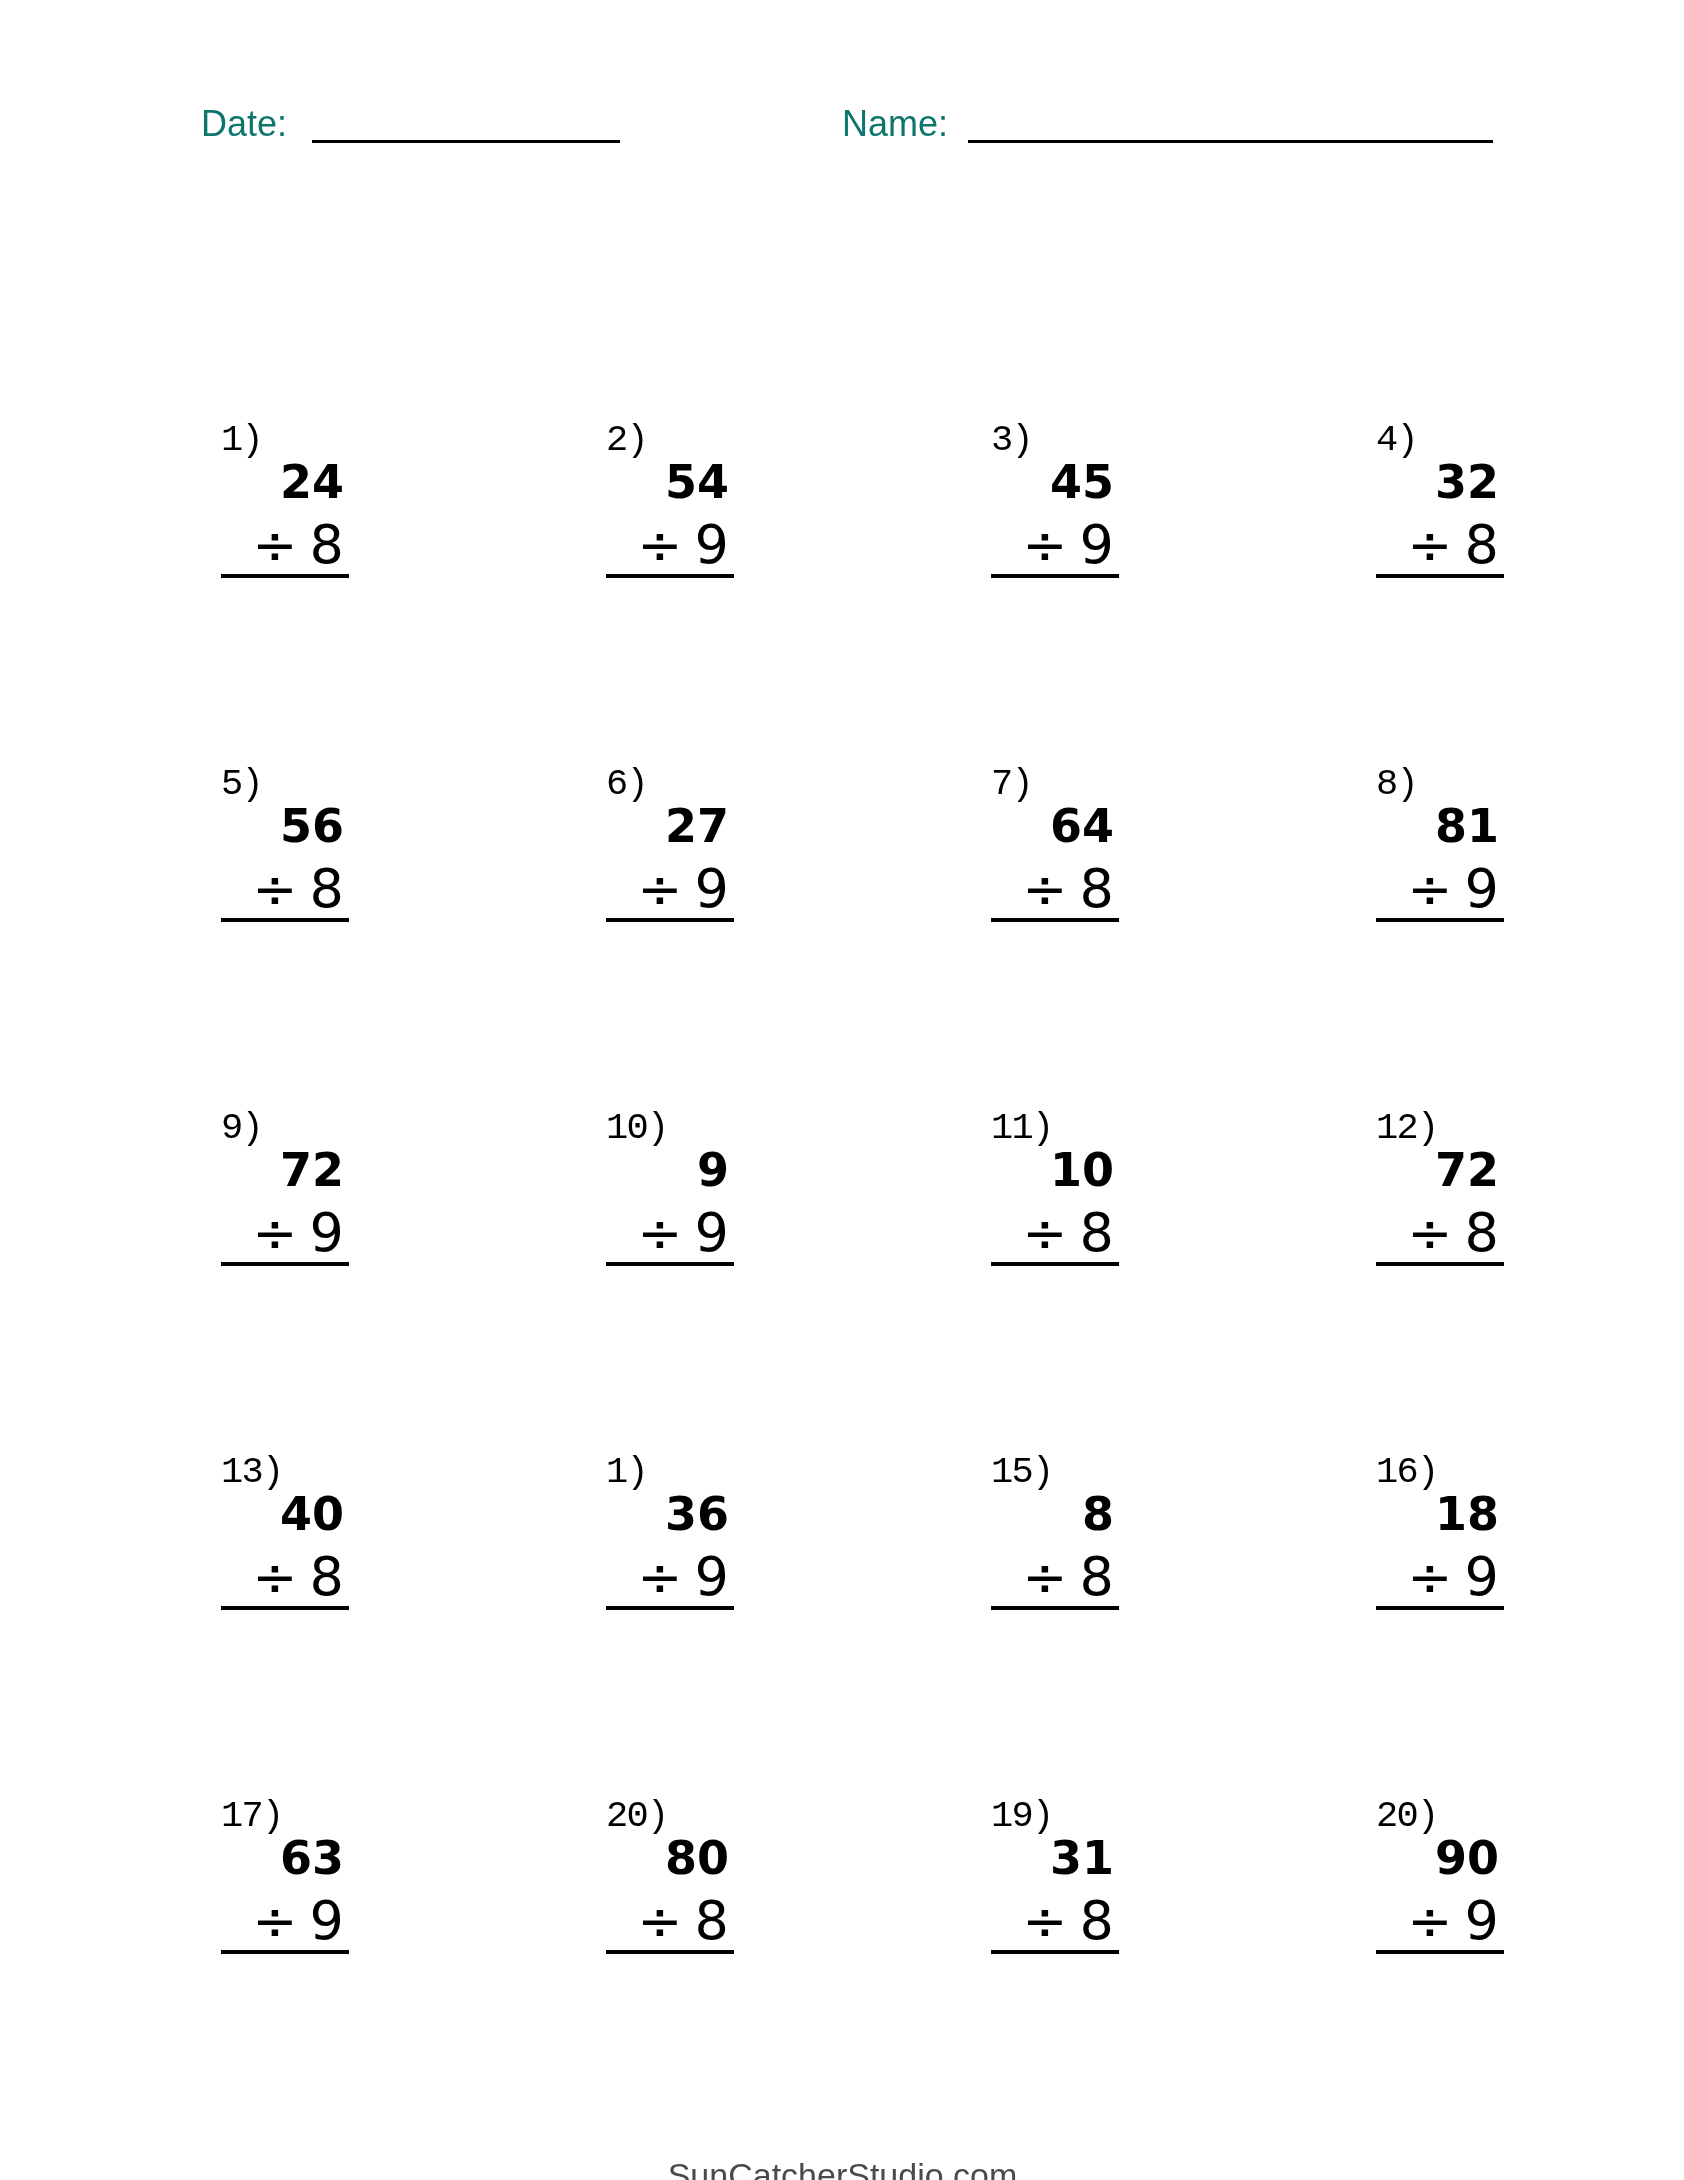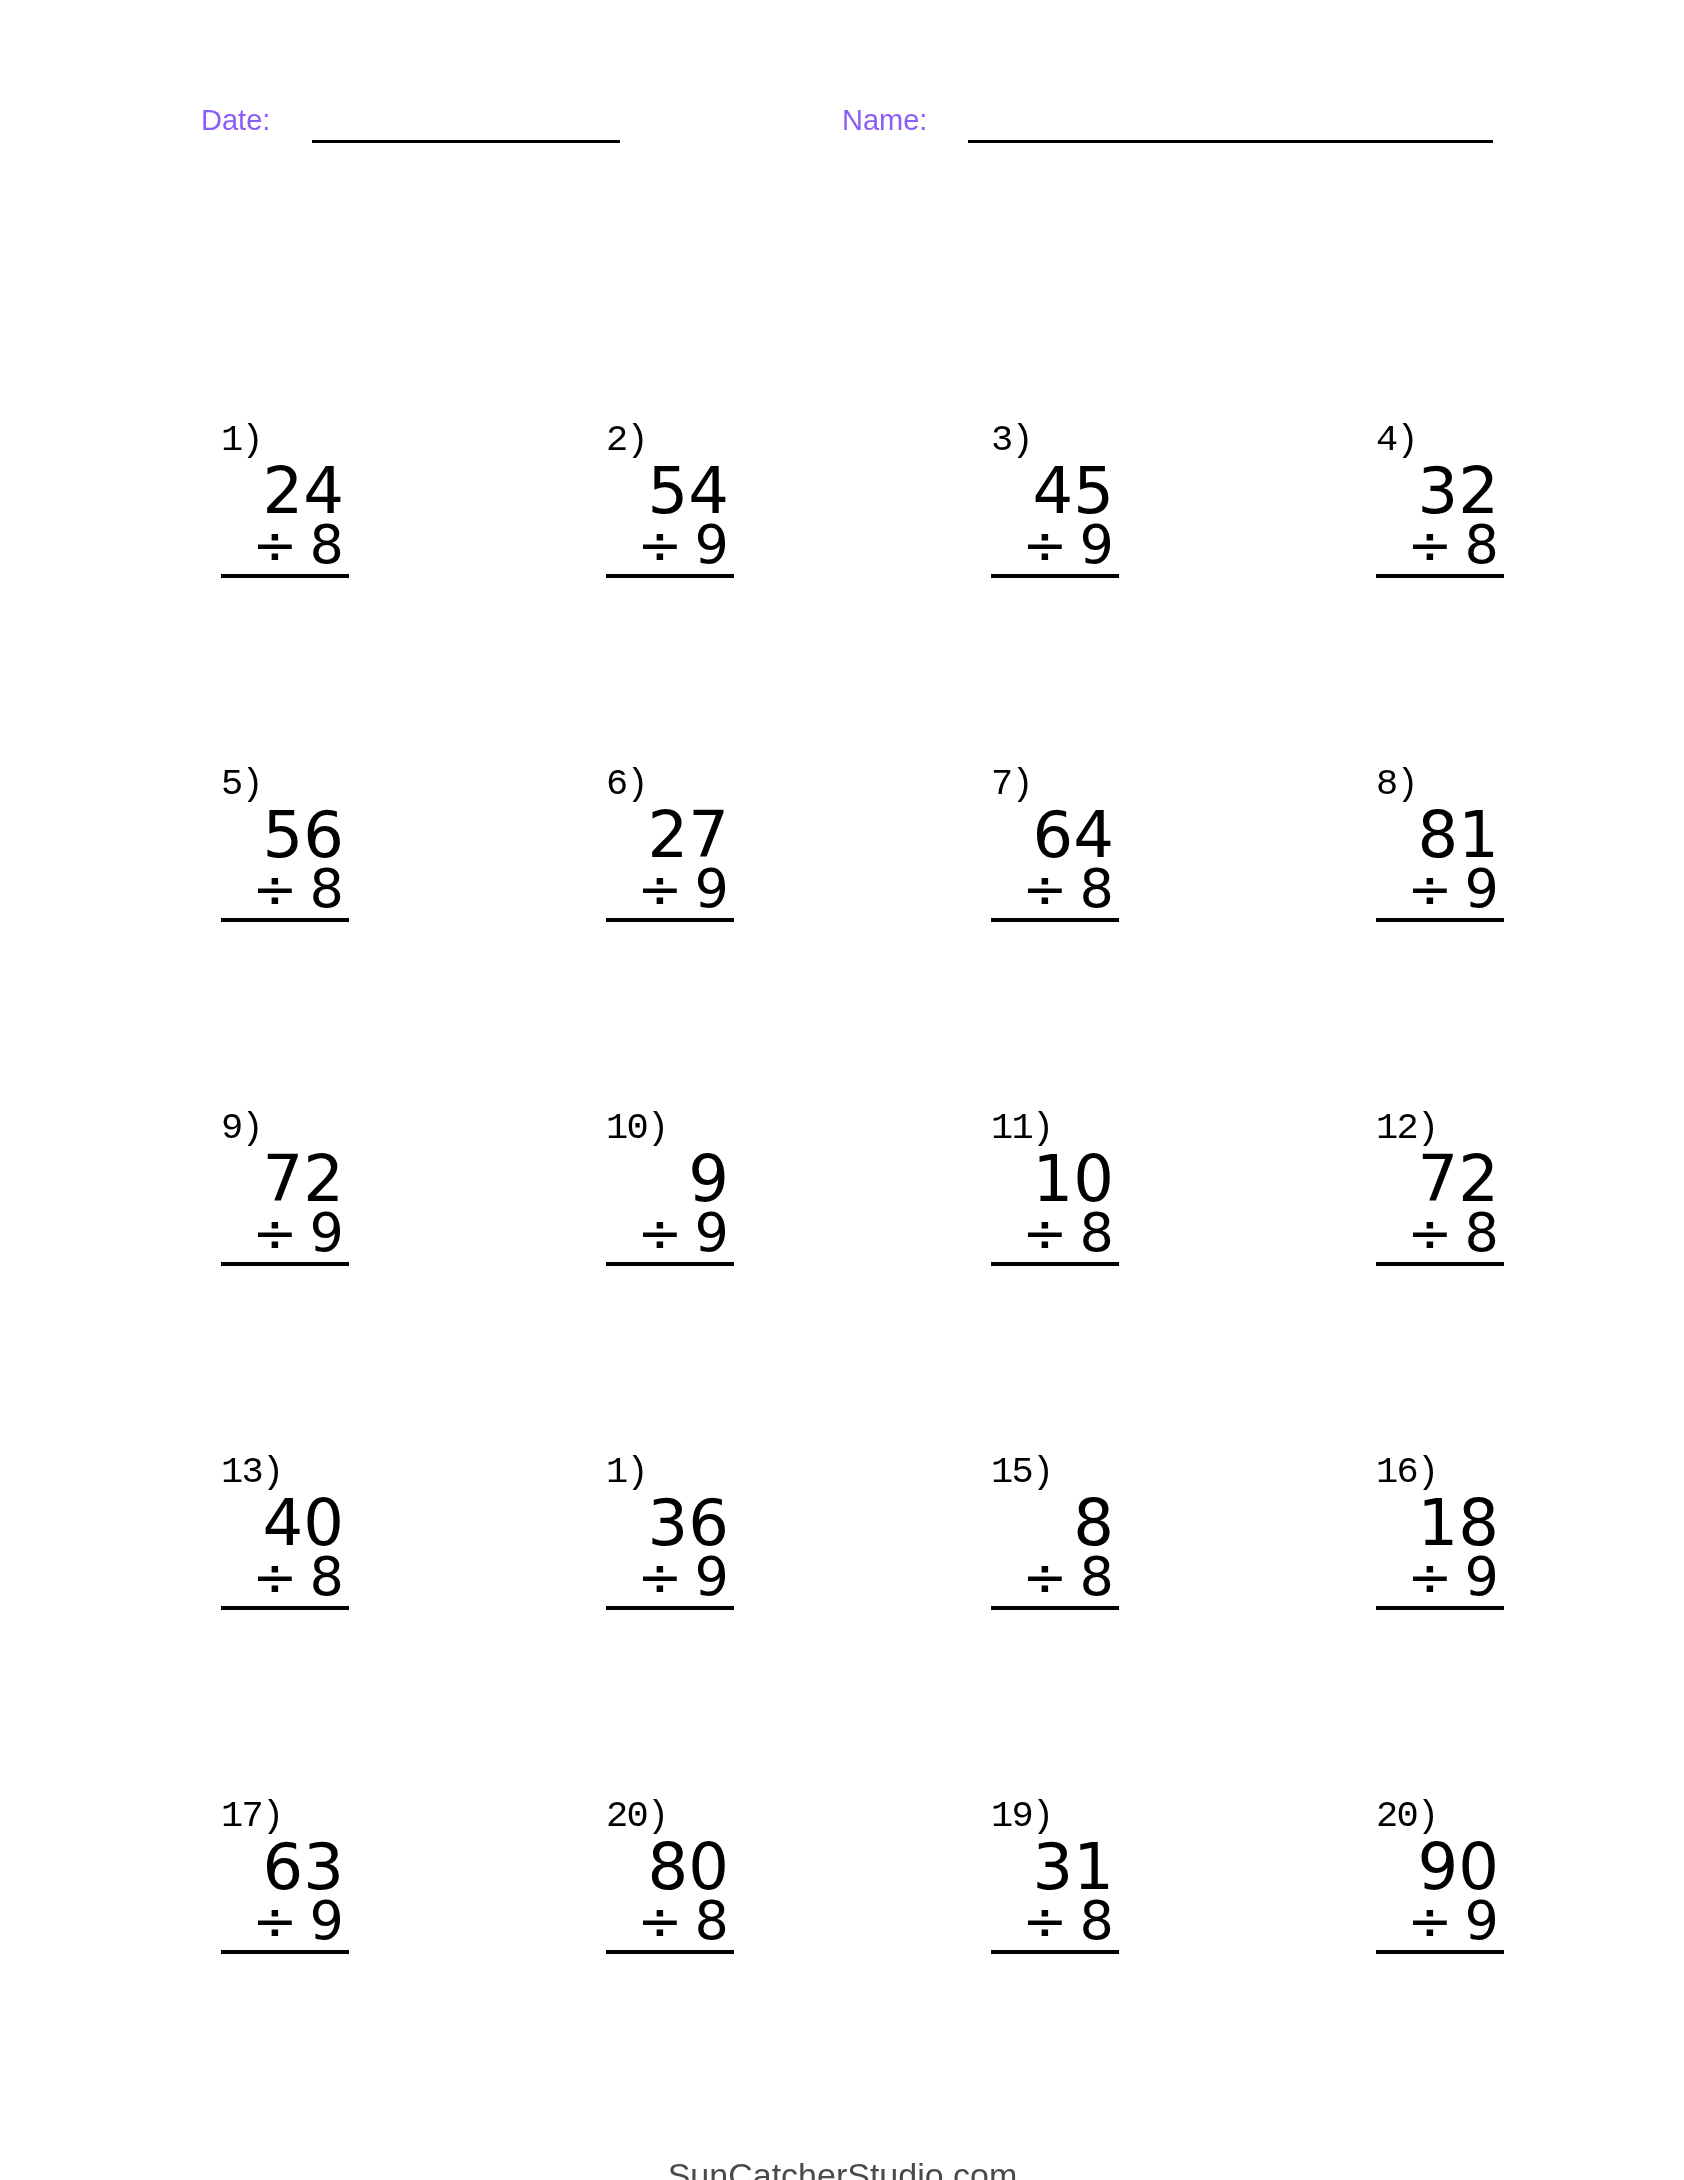--- a/index.html
+++ b/index.html
@@ -10,23 +10,23 @@
     height: 2181px;
     background: #ffffff;
     color: #000000;
     font-family: "Liberation Sans", sans-serif;
     overflow: hidden;
   }
 
   
   .field-label {
     position: absolute;
-    font-size: 29px;
-    line-height: 1;
-    color: #8b5cf6;
+    font-size: 36px;
+    line-height: 1;
+    color: #0f766e;
   }
   .date-label { left: 201px; top: 106px; }
   .name-label { left: 842px; top: 106px; }
   .write-line {
     position: absolute;
     height: 0;
     border-bottom: 3.4px solid #000;
   }
   .date-line { left: 312px; top: 140px; width: 308px; }
   .name-line { left: 968px; top: 140px; width: 525px; }
@@ -76,23 +76,24 @@
     font-size: 37px;
     line-height: 1;
     letter-spacing: -1.7px;
     white-space: nowrap;
   }
   .dividend {
     position: absolute;
     right: 5.1px;
     top: 37px;
     font-family: "DejaVu Sans", sans-serif;
-    font-size: 64px;
+    font-size: 46px;
     line-height: 1;
     white-space: nowrap;
+    font-weight: bold;
   }
   .divisor-row {
     position: absolute;
     right: 5.1px;
     top: 96px;
     font-family: "DejaVu Sans", sans-serif;
     font-size: 54px;
     line-height: 1;
     white-space: nowrap;
   }

